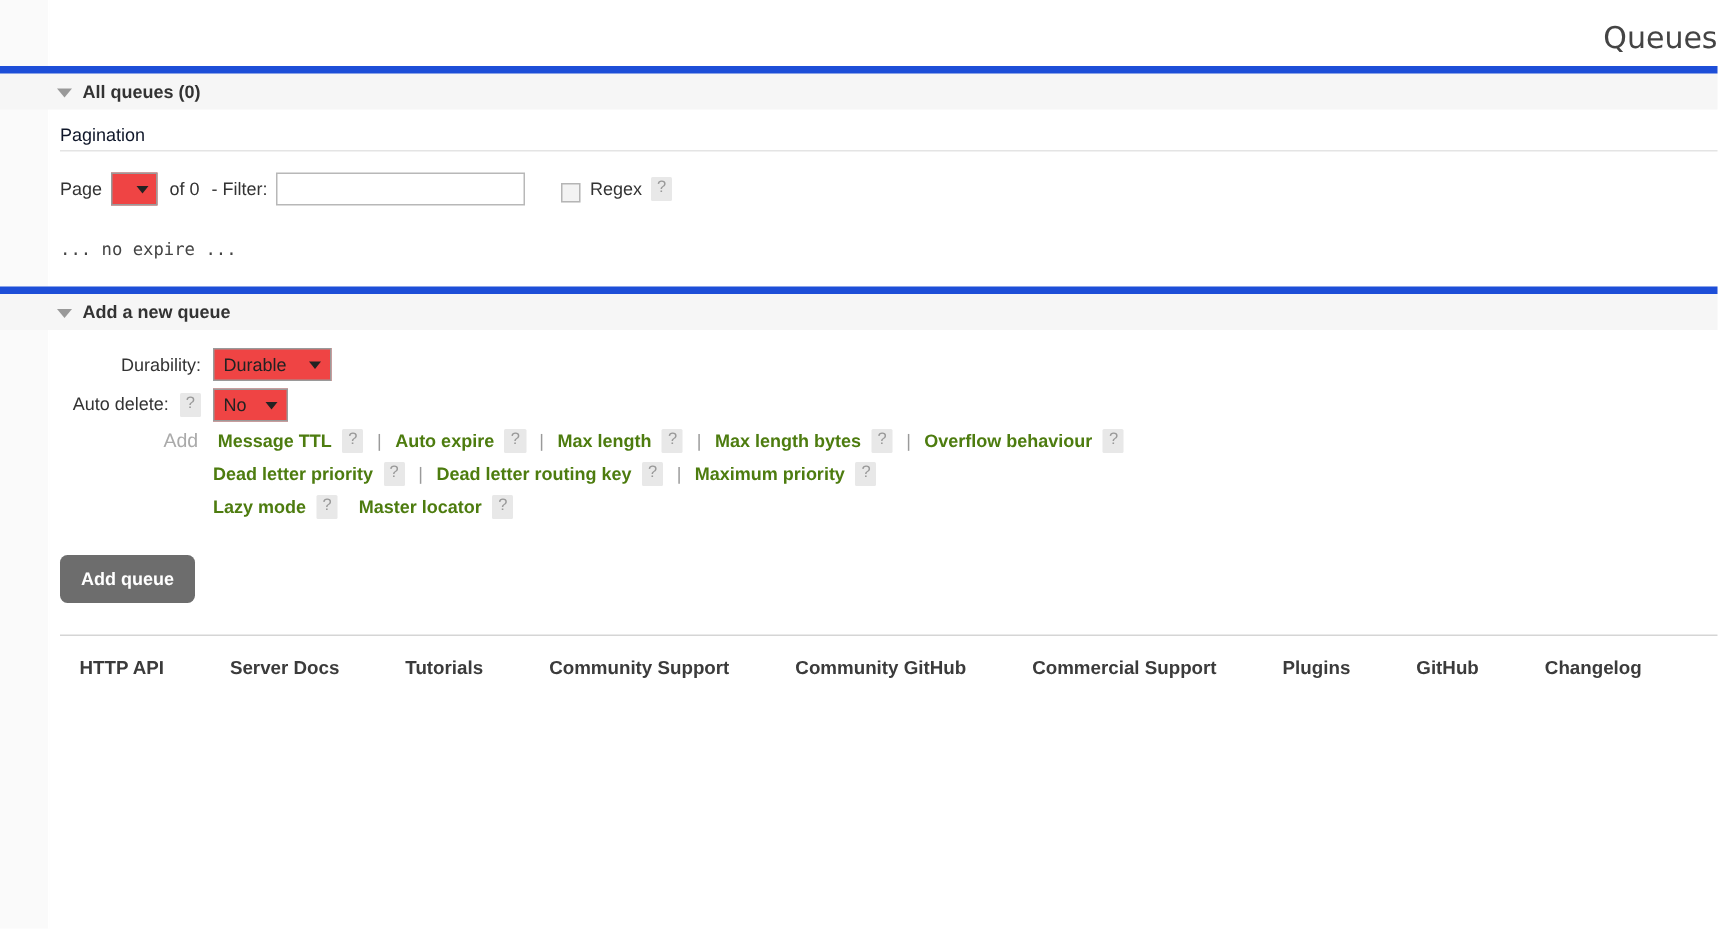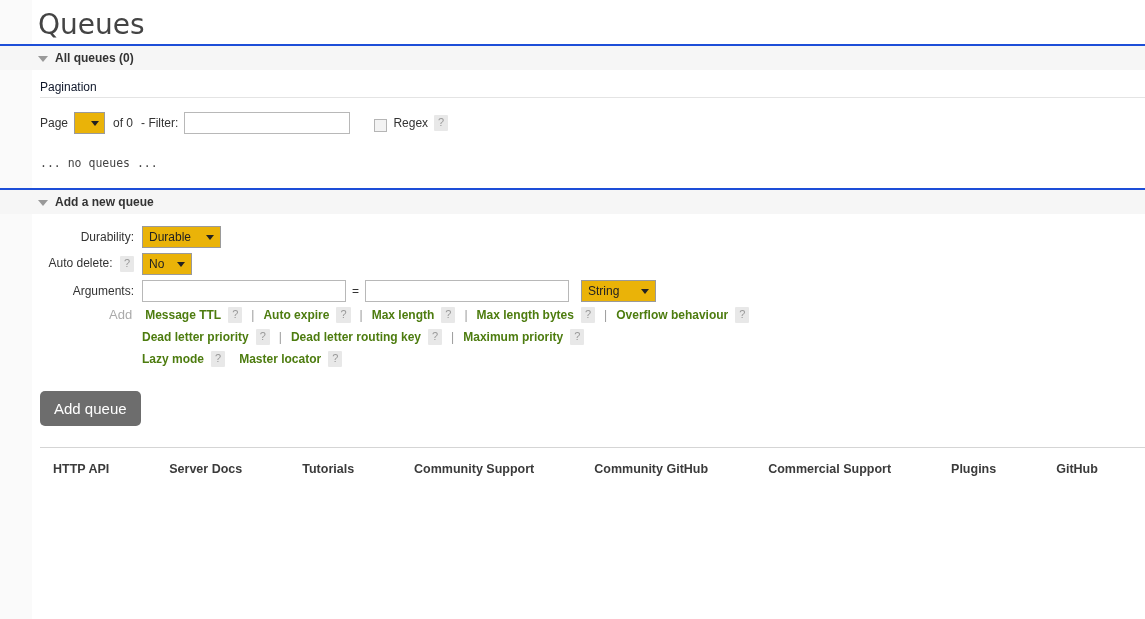--- a/index.html
+++ b/index.html
@@ -35,42 +35,43 @@
   }
   .content {
     position: absolute;
     left: 0;
     top: 0;
     width: 1145px;
   }
 
   
   .page-title {
-    font-size: 28px;
+    font-size: 20px;
     font-weight: 400;
     color: #444444;
     margin: 0;
     padding: 8px 0 2px 38px;
     letter-spacing: 0px;
     line-height: 34px;
     font-family: "DejaVu Sans", sans-serif;
+    text-align: right;
   }
 
   
   .section-bar {
     background: #f6f6f6;
     padding: 5px 0 5px 38px;
     font-weight: bold;
     font-size: 12px;
     color: #333333;
     display: flex;
     align-items: center;
     gap: 7px;
     height: 14px;
-    border-top: 2px solid #1d4ed8;
+    border-top: 5px solid #1d4ed8;
   }
   .tri {
     width: 0;
     height: 0;
     border-left: 5px solid transparent;
     border-right: 5px solid transparent;
     border-top: 6px solid #999999;
     display: inline-block;
     position: relative;
     top: 1px;
@@ -97,21 +98,21 @@
     color: #333333;
     gap: 0;
   }
   .pag-row .lbl { margin-right: 6px; }
   .pag-row .of { margin: 0 8px 0 8px; }
   .pag-row .filt { margin-right: 6px; }
   .fakesel {
     display: inline-flex;
     align-items: center;
     border: 1px solid #9a9a9a;
-    background: #eab308;
+    background: #ef4444;
     height: 22px;
     box-sizing: border-box;
     font-size: 12px;
     color: #222222;
     padding: 0 20px 0 6px;
     position: relative;
     white-space: nowrap;
   }
   .fakesel.page-sel { width: 31px; padding-left: 3px; }
   .fakesel.dur-sel  { min-width: 79px; }
@@ -246,37 +247,37 @@
   }
   .gap { margin-left: 14px; }
 
   .addbtn-wrap { padding: 18px 0 0 40px; }
   button.addbtn {
     background: #6d6d6d;
     color: #ffffff;
     border: none;
     border-radius: 5px;
     font-family: "Liberation Sans", sans-serif;
-    font-size: 15px;
-    font-weight: normal;
+    font-size: 12px;
+    font-weight: bold;
     padding: 9px 14px;
     cursor: pointer;
   }
 
   .footer {
     margin: 21px 0 0 40px;
     border-top: 1px solid #d5d5d5;
     padding: 14px 0 0 0;
     width: 1105px;
     box-sizing: border-box;
   }
   .footer-links {
     display: flex;
     align-items: center;
-    gap: 17px;
+    gap: 1px;
     padding-left: 13px;
   }
   .footer-links a {
     font-weight: bold;
     font-size: 12.5px;
     color: #3b3b3b;
     text-decoration: none;
     margin-right: 43px;
     white-space: nowrap;
   }
@@ -308,21 +309,21 @@
       </span>
       <span class="of">of 0</span>
       <span class="filt">- Filter:</span>
       <input class="txt filter-input" type="text" value="" style="">
       <span style="display:inline-block;width:24px;"></span>
       <span class="chk"></span>
       <span class="regex-label">Regex</span>
       <span class="help">?</span>
     </div>
 
-    <div class="noqueues">... no queues ...</div>
+    <div class="noqueues">... no expire ...</div>
 
     <div class="section-bar">
       <span class="tri"></span>
       <span class="bar-label">Add a new queue</span>
     </div>
 
     <div class="form">
 
 
       <div class="frow">
@@ -337,30 +338,20 @@
         <span class="flabel">
           <span>Auto delete:</span>
           <span class="help">?</span>
         </span>
         <span class="fakesel ad-sel">
           <span>No</span>
           <span style="position:absolute;right:6px;top:50%;margin-top:-2px;width:0;height:0;border-left:4px solid transparent;border-right:4px solid transparent;border-top:5px solid #222;"></span>
         </span>
       </div>
 
-      <div class="frow">
-        <span class="flabel">Arguments:</span>
-        <input class="txt arg-key" type="text" value="" style="">
-        <span class="arg-eq">=</span>
-        <input class="txt arg-val" type="text" value="" style="">
-        <span class="fakesel str-sel arg-type">
-          <span>String</span>
-          <span style="position:absolute;right:6px;top:50%;margin-top:-2px;width:0;height:0;border-left:4px solid transparent;border-right:4px solid transparent;border-top:5px solid #222;"></span>
-        </span>
-      </div>
 
       <div class="presets">
 
         <div class="preset-line">
           <span class="addlink">Add</span>
           <span class="preset">Message TTL</span>
           <span class="help">?</span>
           <span class="pipe">|</span>
           <span class="preset">Auto expire</span>
           <span class="help">?</span>

